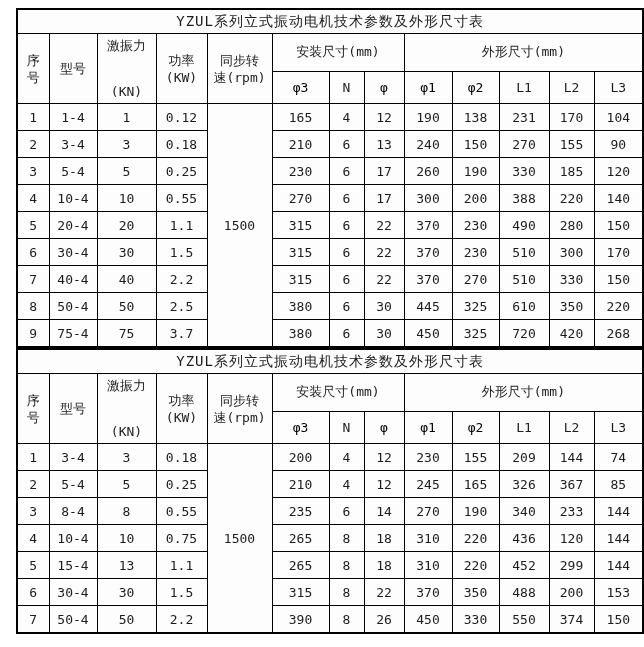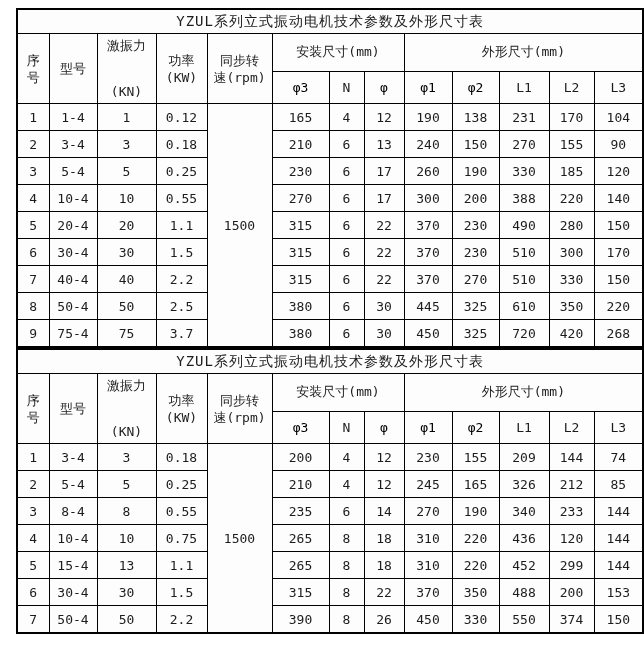--- a/index.html
+++ b/index.html
@@ -318,21 +318,21 @@
           <td>2</td>
           <td>5-4</td>
           <td>5</td>
           <td>0.25</td>
           <td>210</td>
           <td>4</td>
           <td>12</td>
           <td>245</td>
           <td>165</td>
           <td>326</td>
-          <td>212</td>
+          <td>367</td>
           <td>85</td>
         </tr>
         <tr>
           <td>3</td>
           <td>8-4</td>
           <td>8</td>
           <td>0.55</td>
           <td>235</td>
           <td>6</td>
           <td>14</td>

